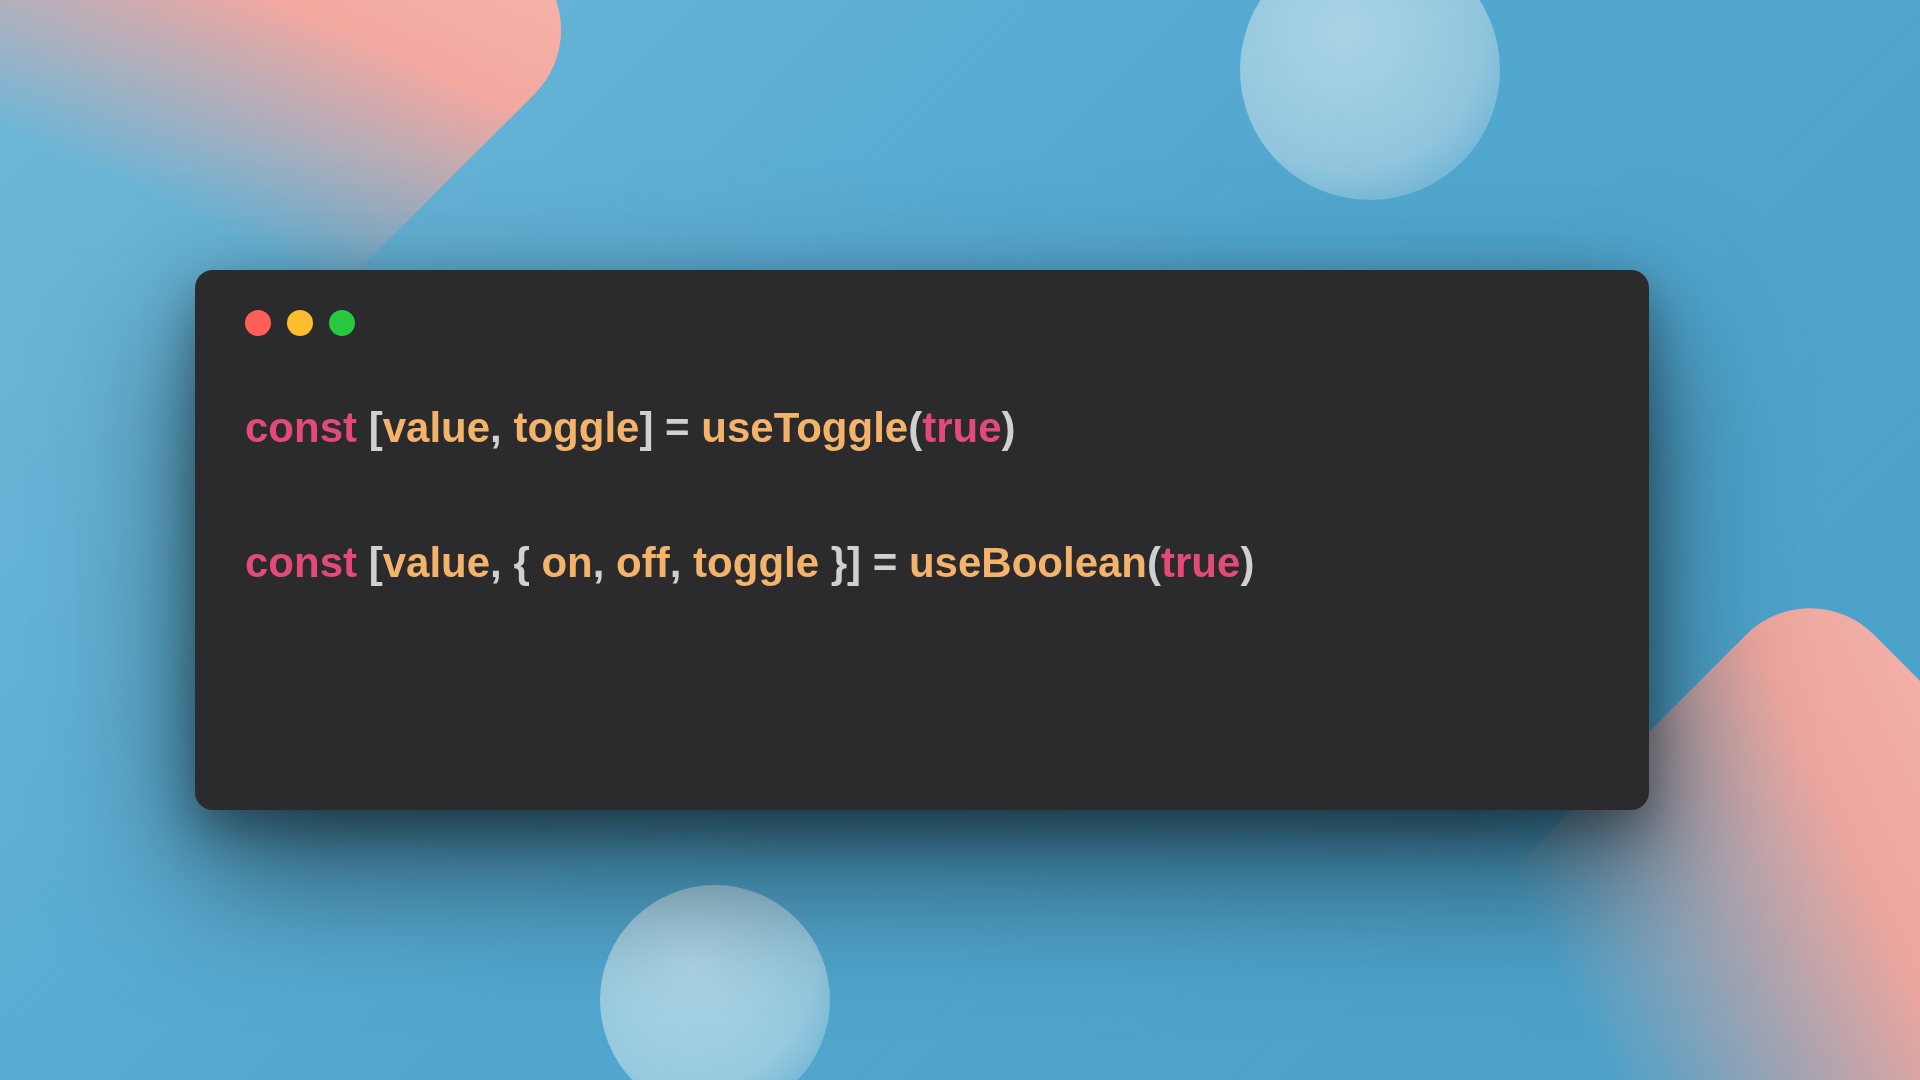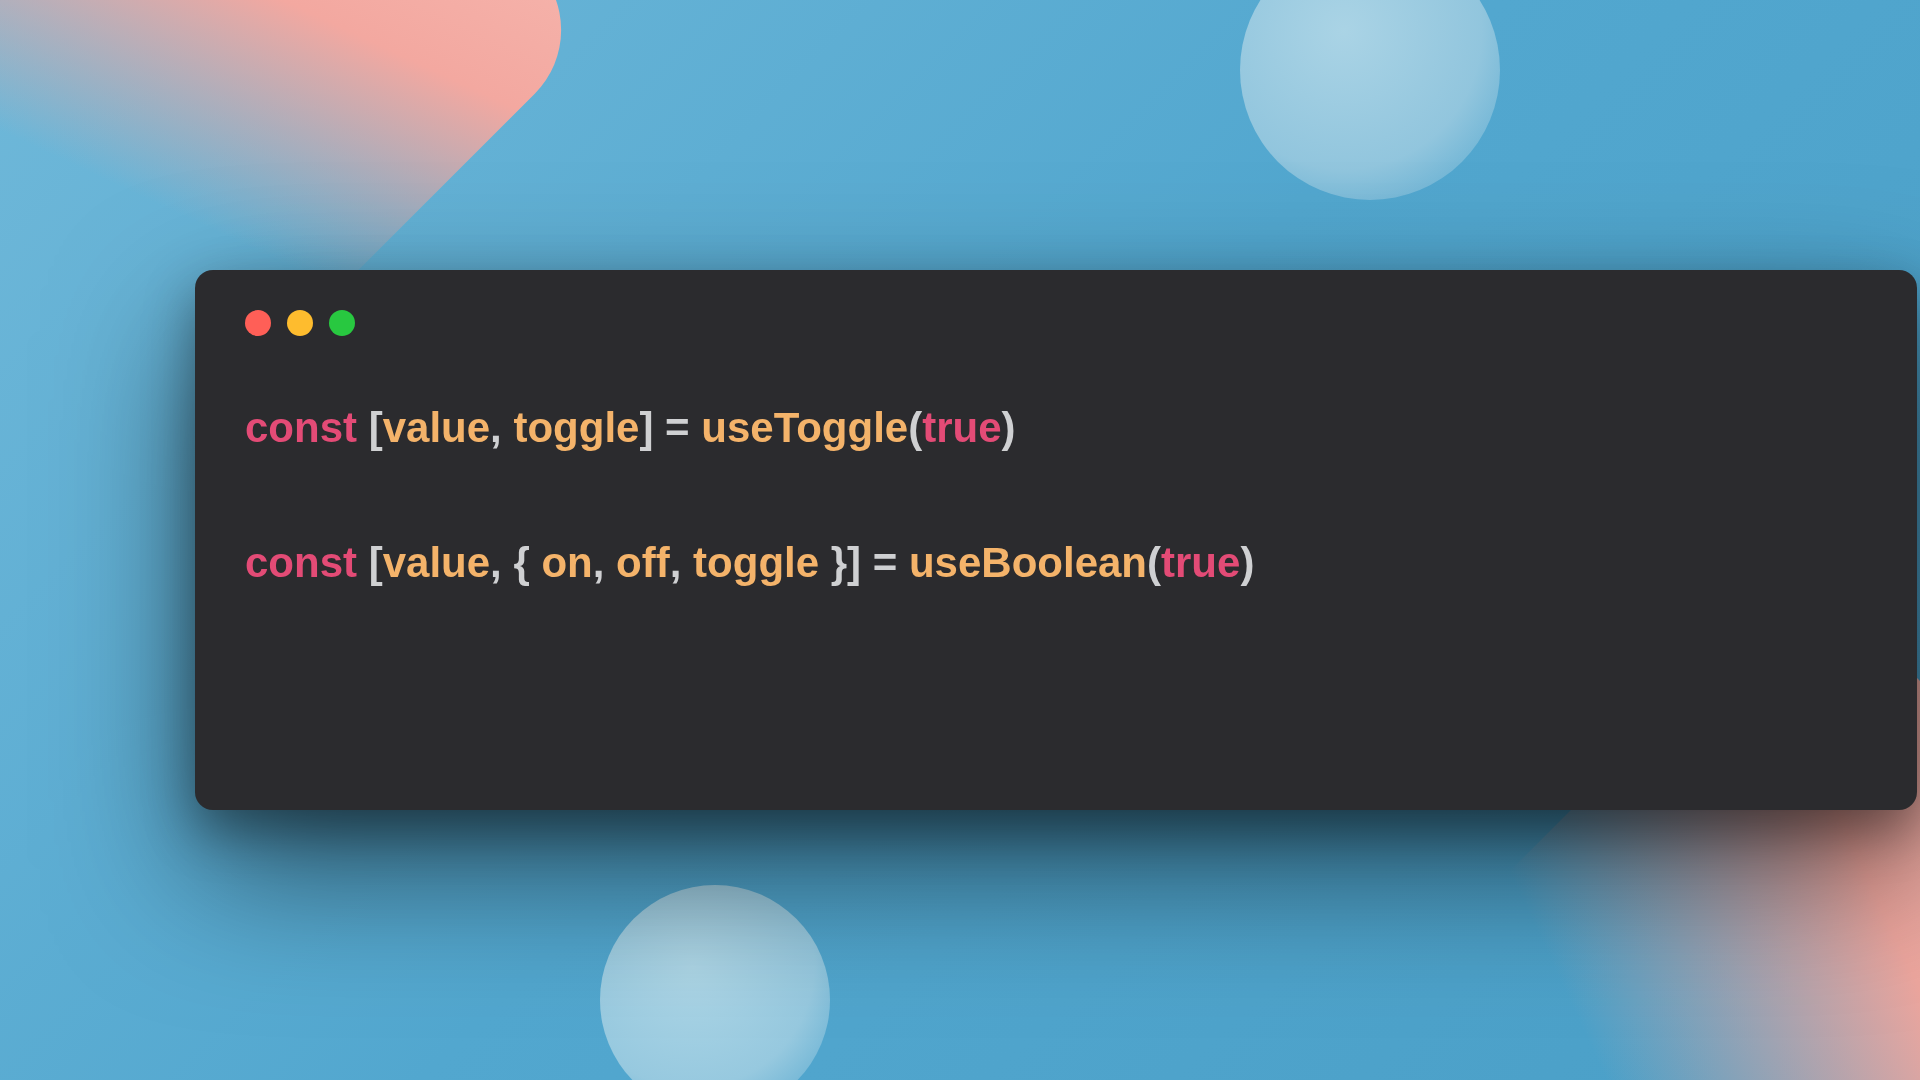--- a/index.html
+++ b/index.html
@@ -46,21 +46,21 @@
   .c2 {
     width: 230px; height: 230px;
     background: radial-gradient(circle at 40% 35%, #bedfeb 0%, #a3cfe2 60%, rgba(140,195,220,0) 100%);
     bottom: -35px; left: 600px;
     opacity: 0.85;
   }
   .editor-window {
     position: absolute;
     top: 270px;
     left: 195px;
-    width: 1722px;
+    width: 1454px;
     height: 540px;
     background: #2b2b2e;
     border-radius: 18px;
     box-shadow: 0 60px 140px rgba(0,0,0,0.55), 0 20px 50px rgba(0,0,0,0.35);
     z-index: 10;
     padding: 40px 50px;
   }
   .traffic-lights {
     display: flex;
     gap: 16px;

